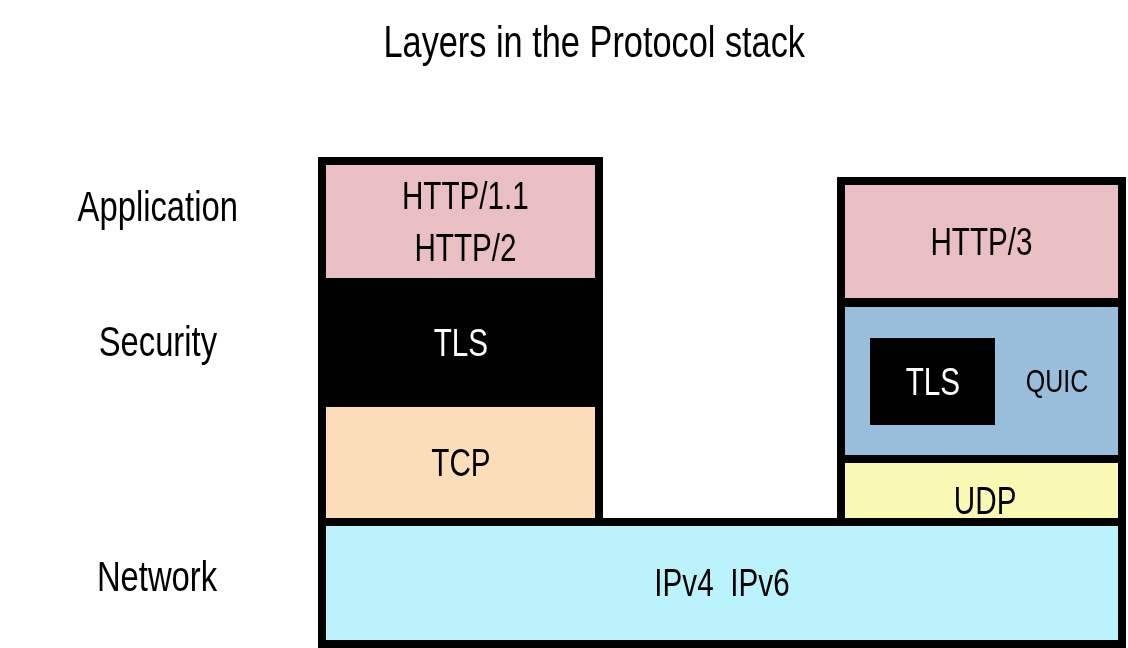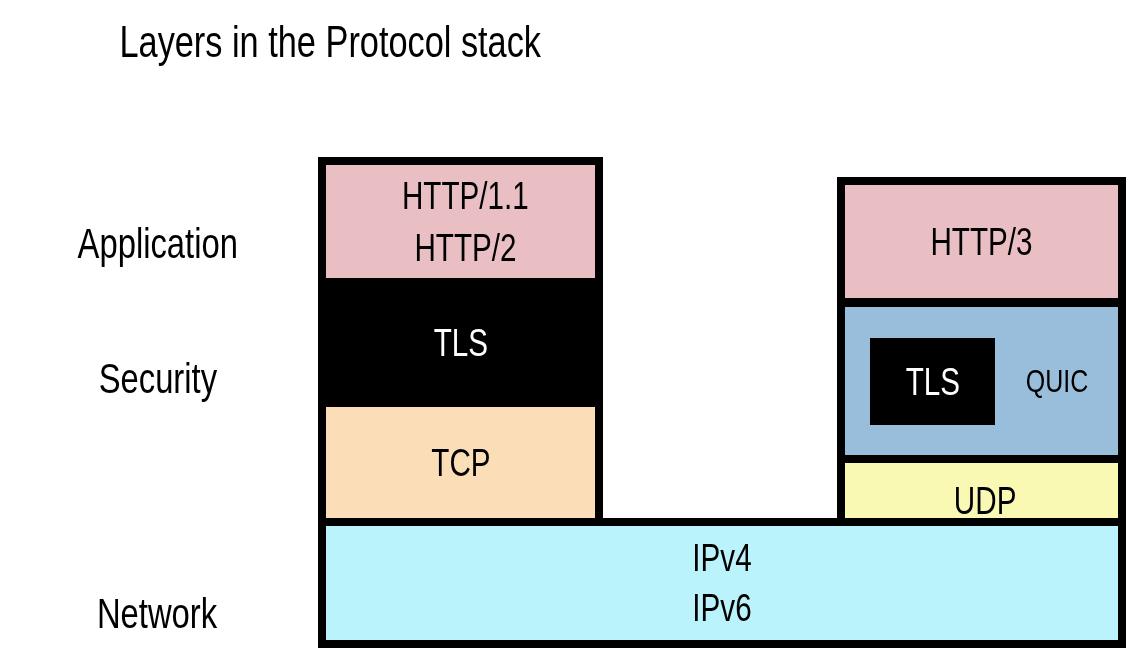--- a/index.html
+++ b/index.html
@@ -13,30 +13,30 @@
     overflow: hidden;
   }
   .cond {
     display: inline-block;
     transform: scaleX(0.78);
     white-space: nowrap;
   }
   .title {
     position: absolute;
     left: 60px; top: 18px; width: 1068px;
+    text-align: center;
     font-size: 44px;
     line-height: 48px;
   }
   .row-label {
     position: absolute;
     left: 30px; width: 255px;
     text-align: center;
     font-size: 42px;
     line-height: 42px;
-    margin-top: 37px;
   }
   .stack {
     position: absolute;
     top: 157px;
     height: 369px;
     border: 8px solid #000;
     box-sizing: border-box;
     display: flex;
     flex-direction: column;
   }
@@ -75,21 +75,21 @@
     justify-content: center;
     font-size: 32px;
   }
   .network-box {
     position: absolute;
     left: 318px; top: 518px;
     width: 808px; height: 130px;
     border: 8px solid #000;
     box-sizing: border-box;
     display: flex;
-    flex-direction: column;
+    flex-direction: row;
     align-items: center;
     justify-content: center;
     font-size: 38px;
   }
   .network-box span { line-height: 50px; }
 </style>
 </head>
 <body>
 
 <div class="canvas">

